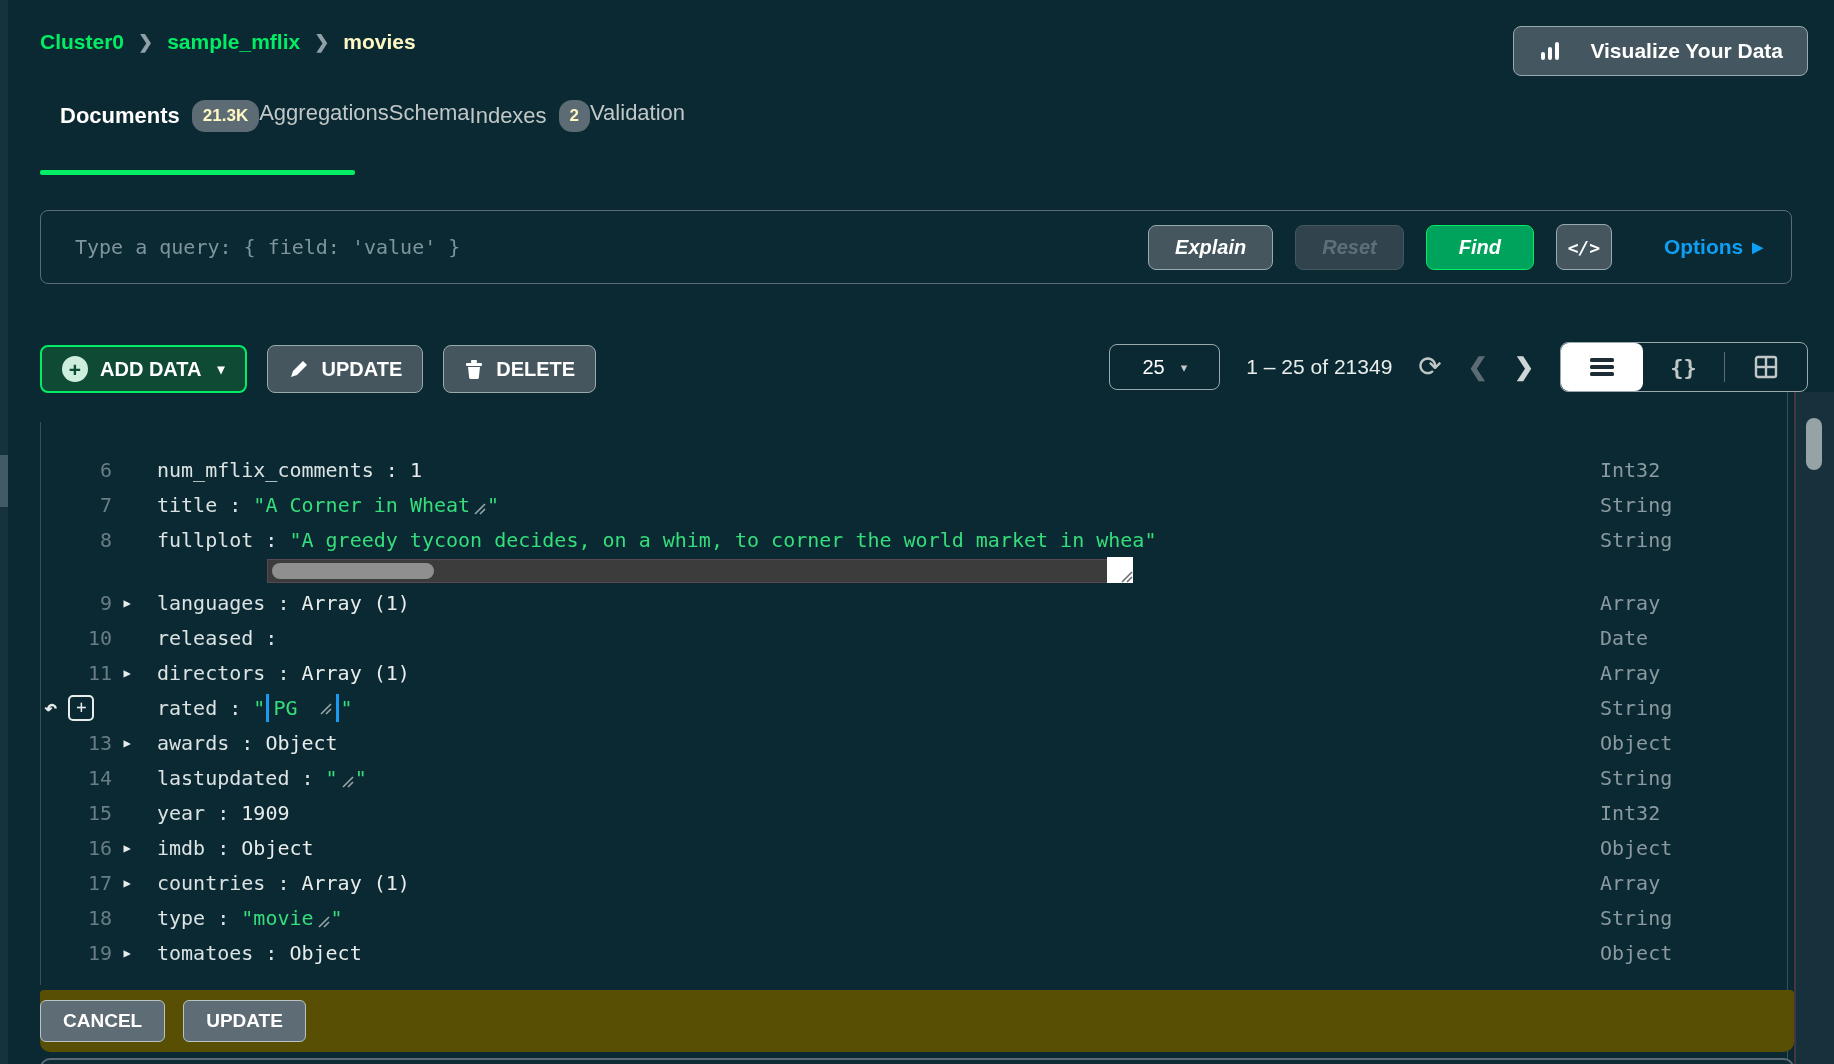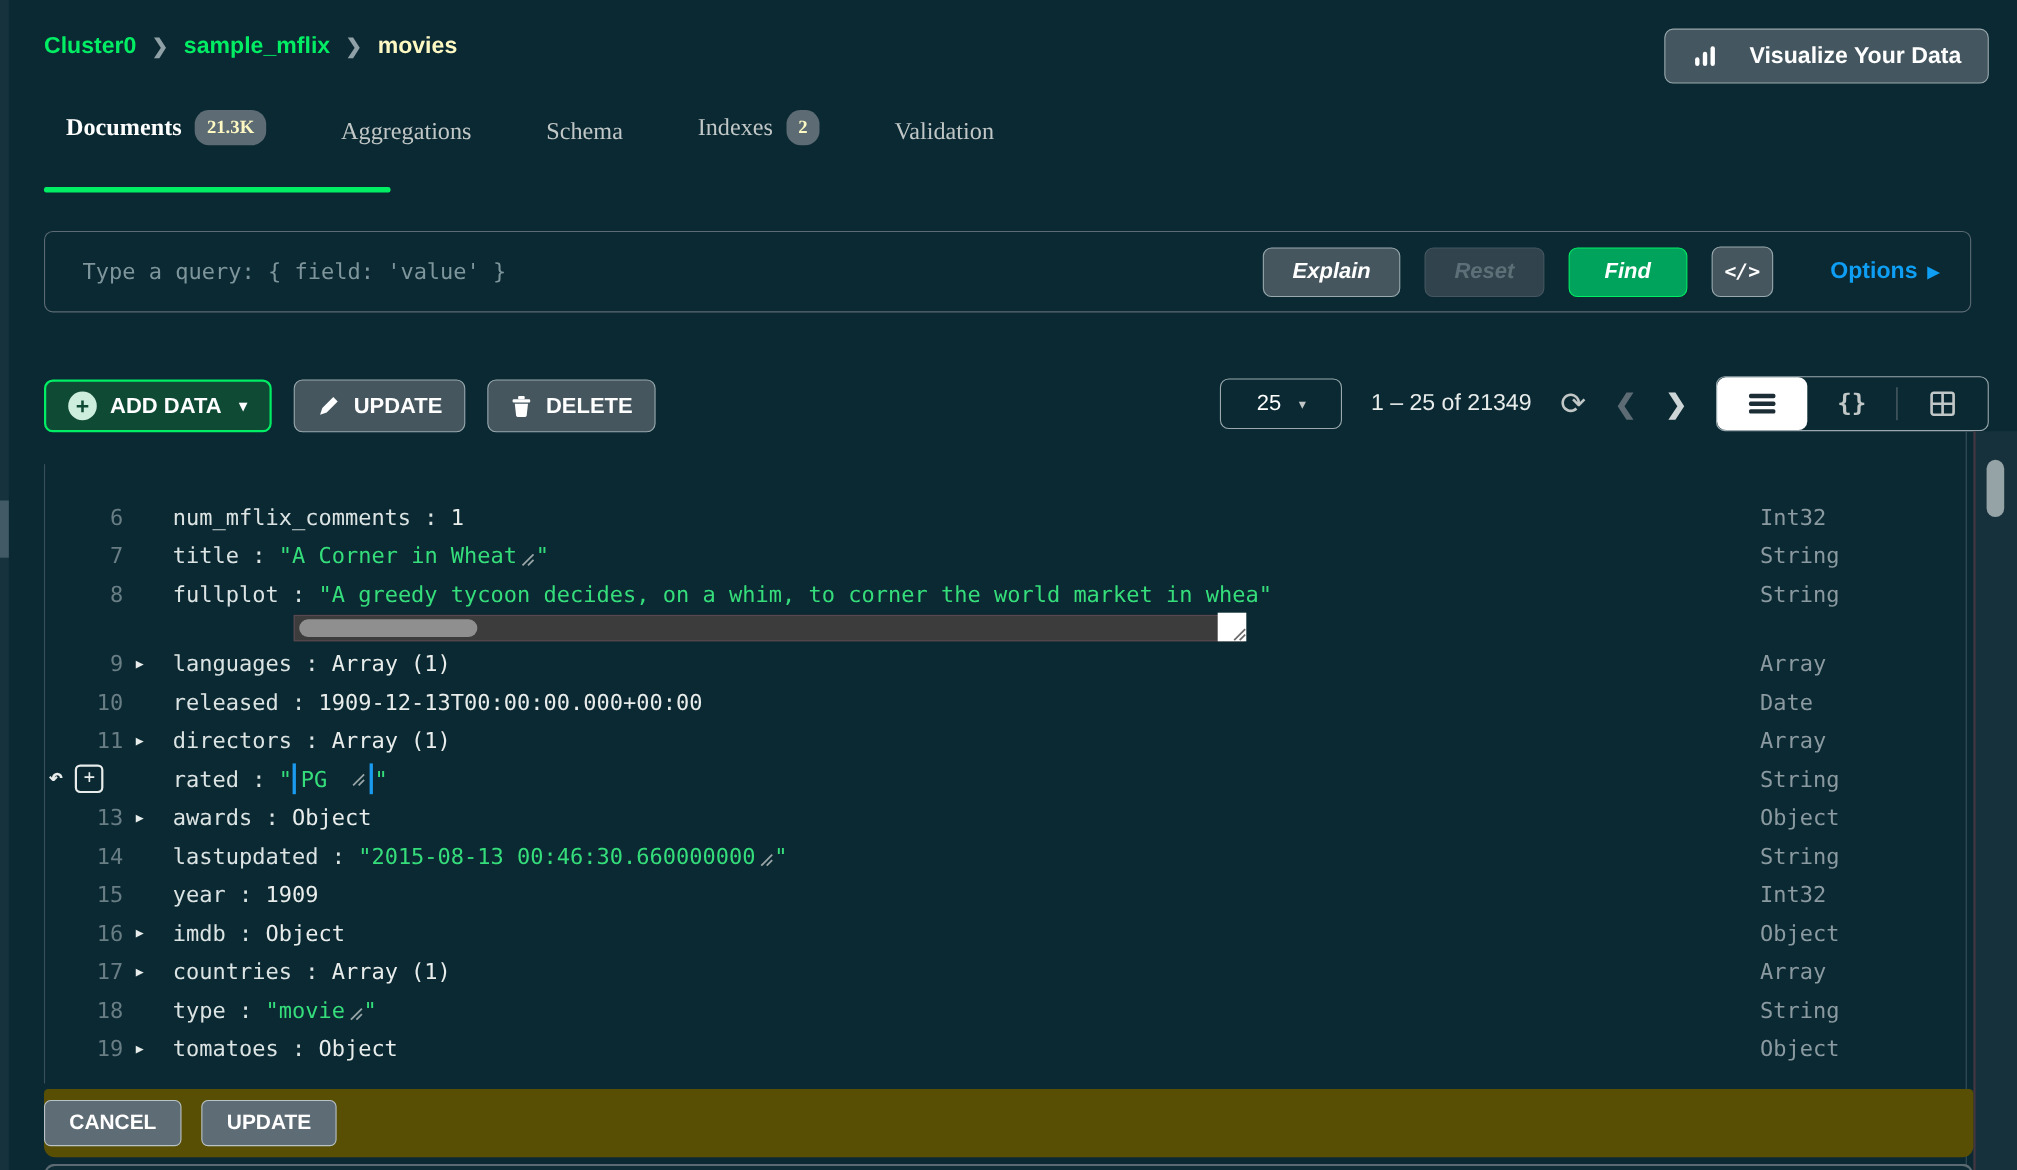--- a/index.html
+++ b/index.html
@@ -22,21 +22,21 @@
   .crumb-green { color:#00ed64; cursor:pointer; }
   .crumb-current { color:#fef9c3; }
   .crumb-sep { color:#8fa0a6; font-size:18px; font-weight:bold; }
 
   
   .visualize-btn { position:absolute; right:26px; top:26px; height:50px; display:flex; align-items:center;
     gap:28px; padding:0 24px; background:#44565f; border:1px solid #9aa9ae; border-radius:8px;
     color:#ffffff; font-size:21px; font-weight:bold; cursor:pointer; }
 
   
-  .tabs { position:absolute; left:60px; top:100px; display:flex; align-items:flex-end; gap:68px; font-size:22px;font-family:Liberation Serif, serif; }
+  .tabs { position:absolute; left:60px; top:100px; display:flex; align-items:flex-start; font-size:22px; }
   .tab { display:flex; align-items:center; gap:12px; color:#c1c7c6; cursor:pointer; }
   .tab.active { color:#ffffff; font-weight:bold; }
   .badge { background:#5d6c74; color:#fef9c3; font-size:17px; font-weight:bold;
     border-radius:13px; padding:6px 11px; }
   .tab-underline { position:absolute; left:40px; top:170px; width:315px; height:5px;
     background:#00ed64; border-radius:2px; }
 
   
   .query-bar { position:absolute; left:40px; top:210px; width:1752px; height:74px;
     border:1px solid #5c6b73; border-radius:8px; display:flex; align-items:center; }
@@ -256,28 +256,28 @@
         <div class="hscroll-thumb"></div>
       </div>
       <div class="resize-box">
         <svg width="14" height="14" viewBox="0 0 14 14">
           <line x1="3" y1="13" x2="13" y2="3" stroke="#6b6b6b" stroke-width="1.6"></line>
           <line x1="8" y1="13" x2="13" y2="8" stroke="#6b6b6b" stroke-width="1.6"></line>
         </svg>
       </div>
     </div>
     <div class="doc-row"><span class="ln mono">9</span><span class="caret-cell">▶</span><span class="row-content"><span class="fname">languages</span><span class="fsep"> : </span><span class="val-plain">Array (1)</span></span><span class="ftype">Array</span></div>
-    <div class="doc-row"><span class="ln mono">10</span><span class="caret-cell"></span><span class="row-content"><span class="fname">released</span><span class="fsep"> : </span><span class="val-plain">1909-12-13T00:00:00.000+00:00</span></span><span class="ftype">Date</span></div>
+    <div class="doc-row"><span class="ln mono">10</span><span class="caret-cell"></span><span class="row-content"><span class="fname">released</span><span class="fsep"> : </span></span><span class="ftype">Date</span></div>
     <div class="doc-row"><span class="ln mono">11</span><span class="caret-cell">▶</span><span class="row-content"><span class="fname">directors</span><span class="fsep"> : </span><span class="val-plain">Array (1)</span></span><span class="ftype">Array</span></div>
     <div class="doc-row"><div class="edit-prefix"><span class="undo-icon">↶</span><span class="add-field-box">+</span></div><span class="row-content"><span class="fname">rated</span><span class="fsep"> : </span><span class="val-string">"</span><span class="edit-box"><span class="val-string">PG</span><span class="gap"></span><span><svg width="13" height="13" viewBox="0 0 13 13">
               <line x1="2" y1="12" x2="12" y2="2" stroke="#9aa6a7" stroke-width="1.6"></line>
               <line x1="7" y1="12" x2="12" y2="7" stroke="#9aa6a7" stroke-width="1.6"></line>
             </svg></span></span><span class="val-string">"</span></span><span class="ftype">String</span></div>
     <div class="doc-row"><span class="ln mono">13</span><span class="caret-cell">▶</span><span class="row-content"><span class="fname">awards</span><span class="fsep"> : </span><span class="val-plain">Object</span></span><span class="ftype">Object</span></div>
-    <div class="doc-row"><span class="ln mono">14</span><span class="caret-cell"></span><span class="row-content"><span class="fname">lastupdated</span><span class="fsep"> : </span><span class="val-string">"</span><span class="val-string">2015-08-13 00:46:30.660000000</span><span class="pencil"><svg width="13" height="13" viewBox="0 0 13 13">
+    <div class="doc-row"><span class="ln mono">14</span><span class="caret-cell"></span><span class="row-content"><span class="fname">lastupdated</span><span class="fsep"> : </span><span class="val-string">"</span><span class="pencil"><svg width="13" height="13" viewBox="0 0 13 13">
             <line x1="2" y1="12" x2="12" y2="2" stroke="#9aa6a7" stroke-width="1.6"></line>
             <line x1="7" y1="12" x2="12" y2="7" stroke="#9aa6a7" stroke-width="1.6"></line>
           </svg></span><span class="val-string">"</span></span><span class="ftype">String</span></div>
     <div class="doc-row"><span class="ln mono">15</span><span class="caret-cell"></span><span class="row-content"><span class="fname">year</span><span class="fsep"> : </span><span class="val-plain">1909</span></span><span class="ftype">Int32</span></div>
     <div class="doc-row"><span class="ln mono">16</span><span class="caret-cell">▶</span><span class="row-content"><span class="fname">imdb</span><span class="fsep"> : </span><span class="val-plain">Object</span></span><span class="ftype">Object</span></div>
     <div class="doc-row"><span class="ln mono">17</span><span class="caret-cell">▶</span><span class="row-content"><span class="fname">countries</span><span class="fsep"> : </span><span class="val-plain">Array (1)</span></span><span class="ftype">Array</span></div>
     <div class="doc-row"><span class="ln mono">18</span><span class="caret-cell"></span><span class="row-content"><span class="fname">type</span><span class="fsep"> : </span><span class="val-string">"</span><span class="val-string">movie</span><span class="pencil"><svg width="13" height="13" viewBox="0 0 13 13">
             <line x1="2" y1="12" x2="12" y2="2" stroke="#9aa6a7" stroke-width="1.6"></line>
             <line x1="7" y1="12" x2="12" y2="7" stroke="#9aa6a7" stroke-width="1.6"></line>
           </svg></span><span class="val-string">"</span></span><span class="ftype">String</span></div>

